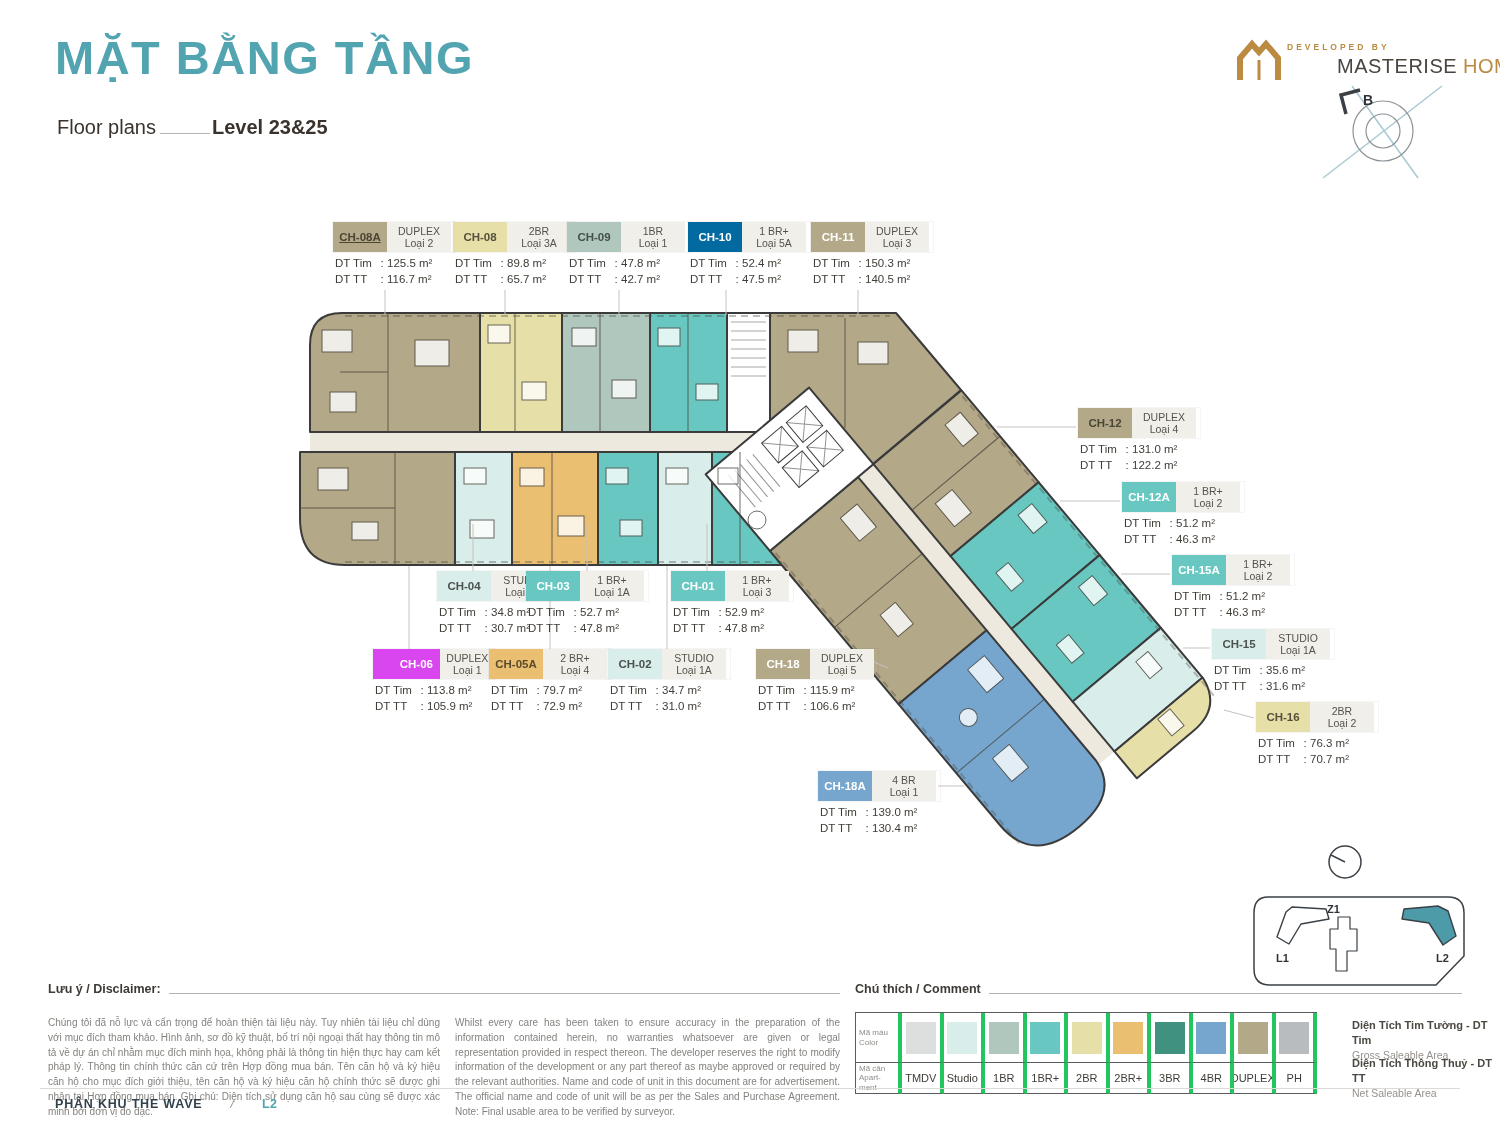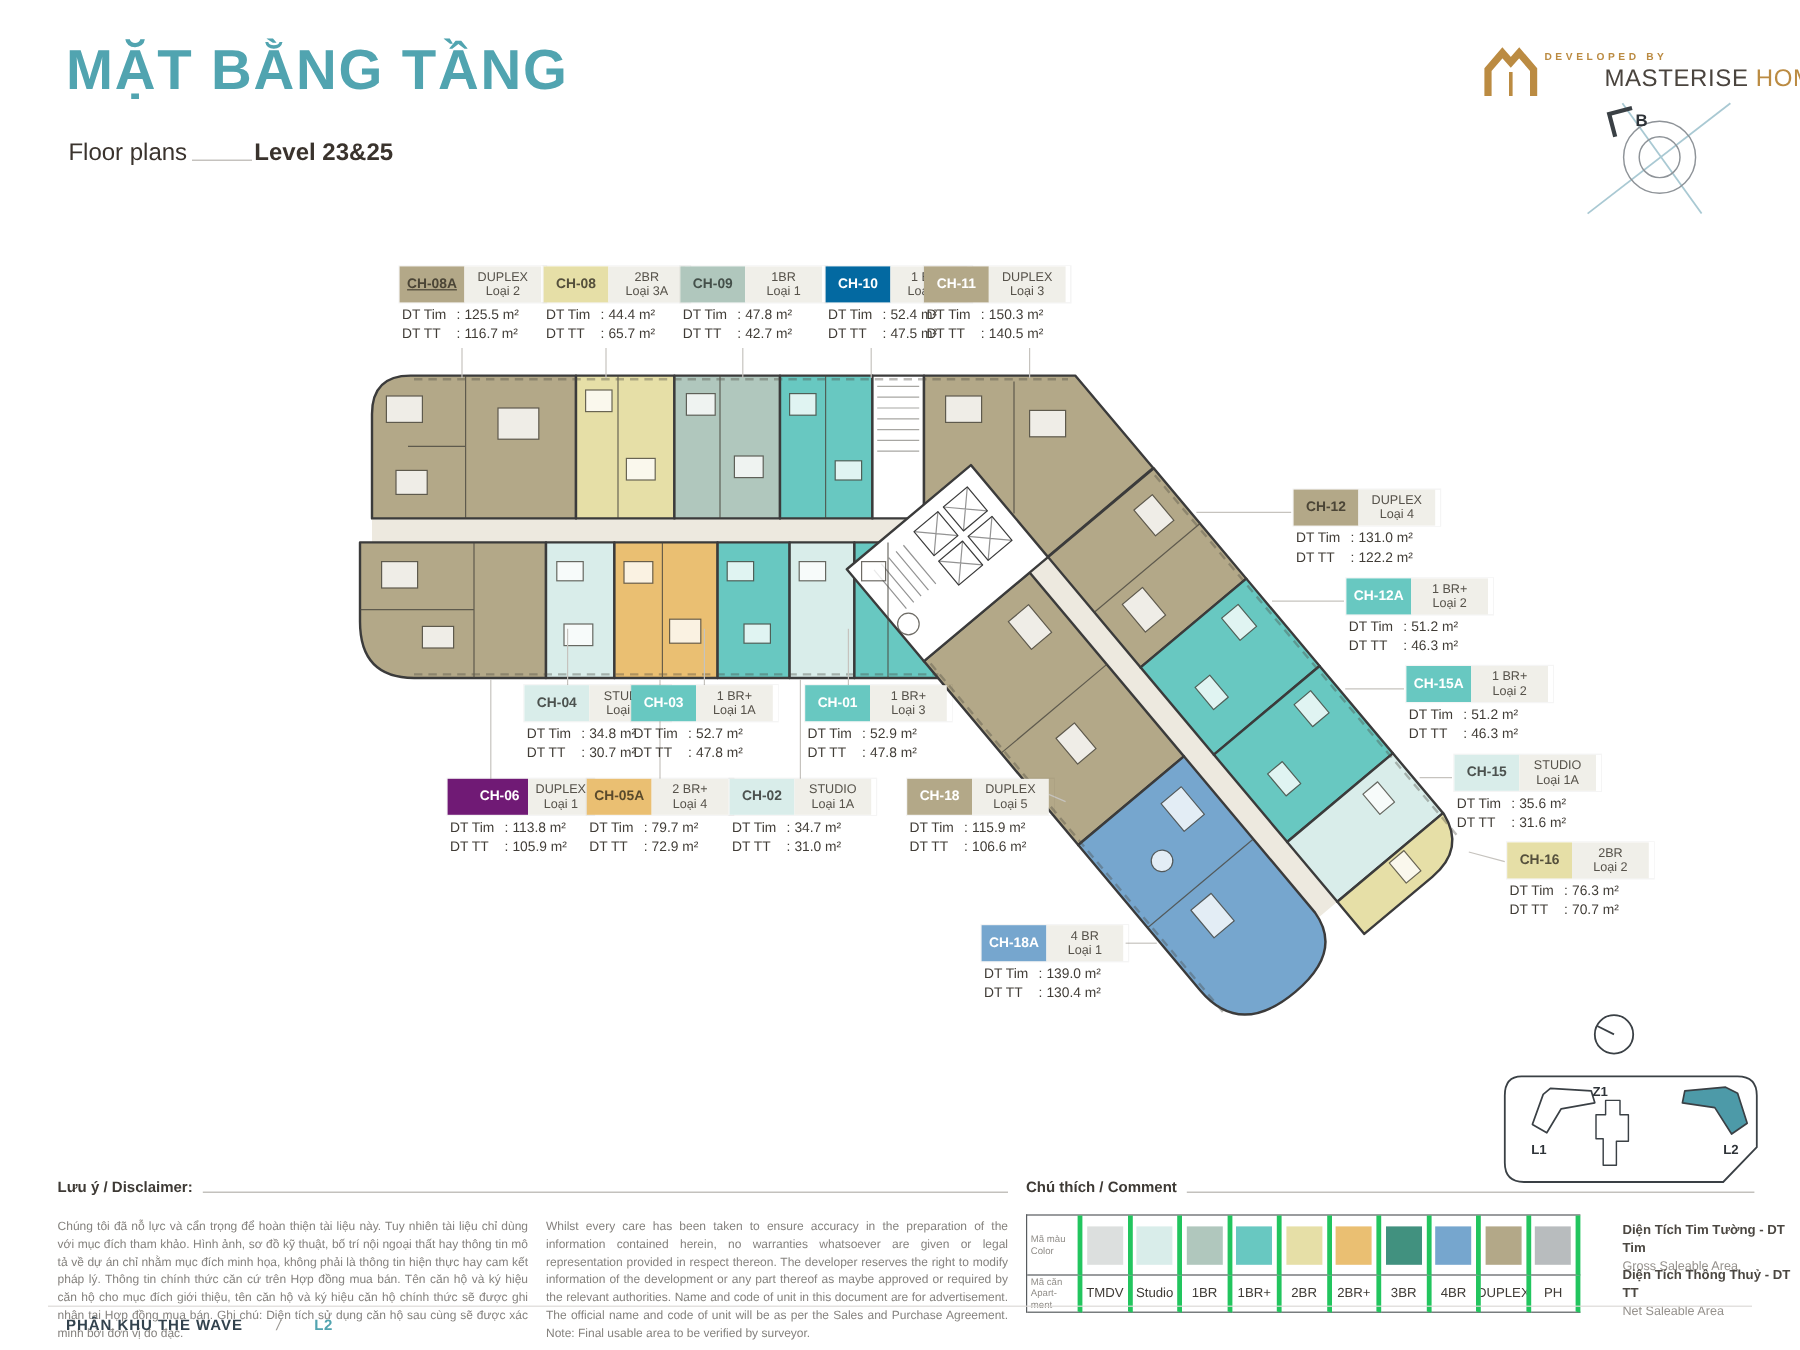--- a/index.html
+++ b/index.html
@@ -237,21 +237,21 @@
         <span class="ucode" style="background: rgb(230, 223, 167); color: rgb(85, 80, 60);">CH-08</span>
         <span class="utype">
           <span>2BR</span>
           <span>Loại 3A</span>
         </span>
       </div>
       <div class="uareas">
         <div class="arow">
           <span class="ak">DT Tim</span>
           <span class="ac">:</span>
-          <span class="av">44.4 m²</span>
+          <span class="av">89.8 m²</span>
         </div>
         <div class="arow">
           <span class="ak">DT TT</span>
           <span class="ac">:</span>
           <span class="av">65.7 m²</span>
         </div>
       </div>
     </div>
   <div class="ulabel" style="left:567px;top:222px">
       <div class="chip">
@@ -288,21 +288,21 @@
           <span class="ac">:</span>
           <span class="av">52.4 m²</span>
         </div>
         <div class="arow">
           <span class="ak">DT TT</span>
           <span class="ac">:</span>
           <span class="av">47.5 m²</span>
         </div>
       </div>
     </div>
-  <div class="ulabel" style="left:770px;top:222px">
+  <div class="ulabel" style="left:811px;top:222px">
       <div class="chip">
         <span class="ucode" style="background: rgb(179, 168, 136); color: rgb(255, 255, 255);">CH-11</span>
         <span class="utype">
           <span>DUPLEX</span>
           <span>Loại 3</span>
         </span>
       </div>
       <div class="uareas">
         <div class="arow">
           <span class="ak">DT Tim</span>
@@ -479,21 +479,21 @@
         </div>
         <div class="arow">
           <span class="ak">DT TT</span>
           <span class="ac">:</span>
           <span class="av">47.8 m²</span>
         </div>
       </div>
     </div>
   <div class="ulabel" style="left:373px;top:649px">
       <div class="chip">
-        <span class="ucode" style="background: #701a75; color: rgb(255, 255, 255); padding-left: 20px;">CH-06</span>
+        <span class="ucode" style="background: #d946ef; color: rgb(255, 255, 255); padding-left: 20px;">CH-06</span>
         <span class="utype">
           <span>DUPLEX</span>
           <span>Loại 1</span>
         </span>
       </div>
       <div class="uareas">
         <div class="arow">
           <span class="ak">DT Tim</span>
           <span class="ac">:</span>
           <span class="av">113.8 m²</span>

